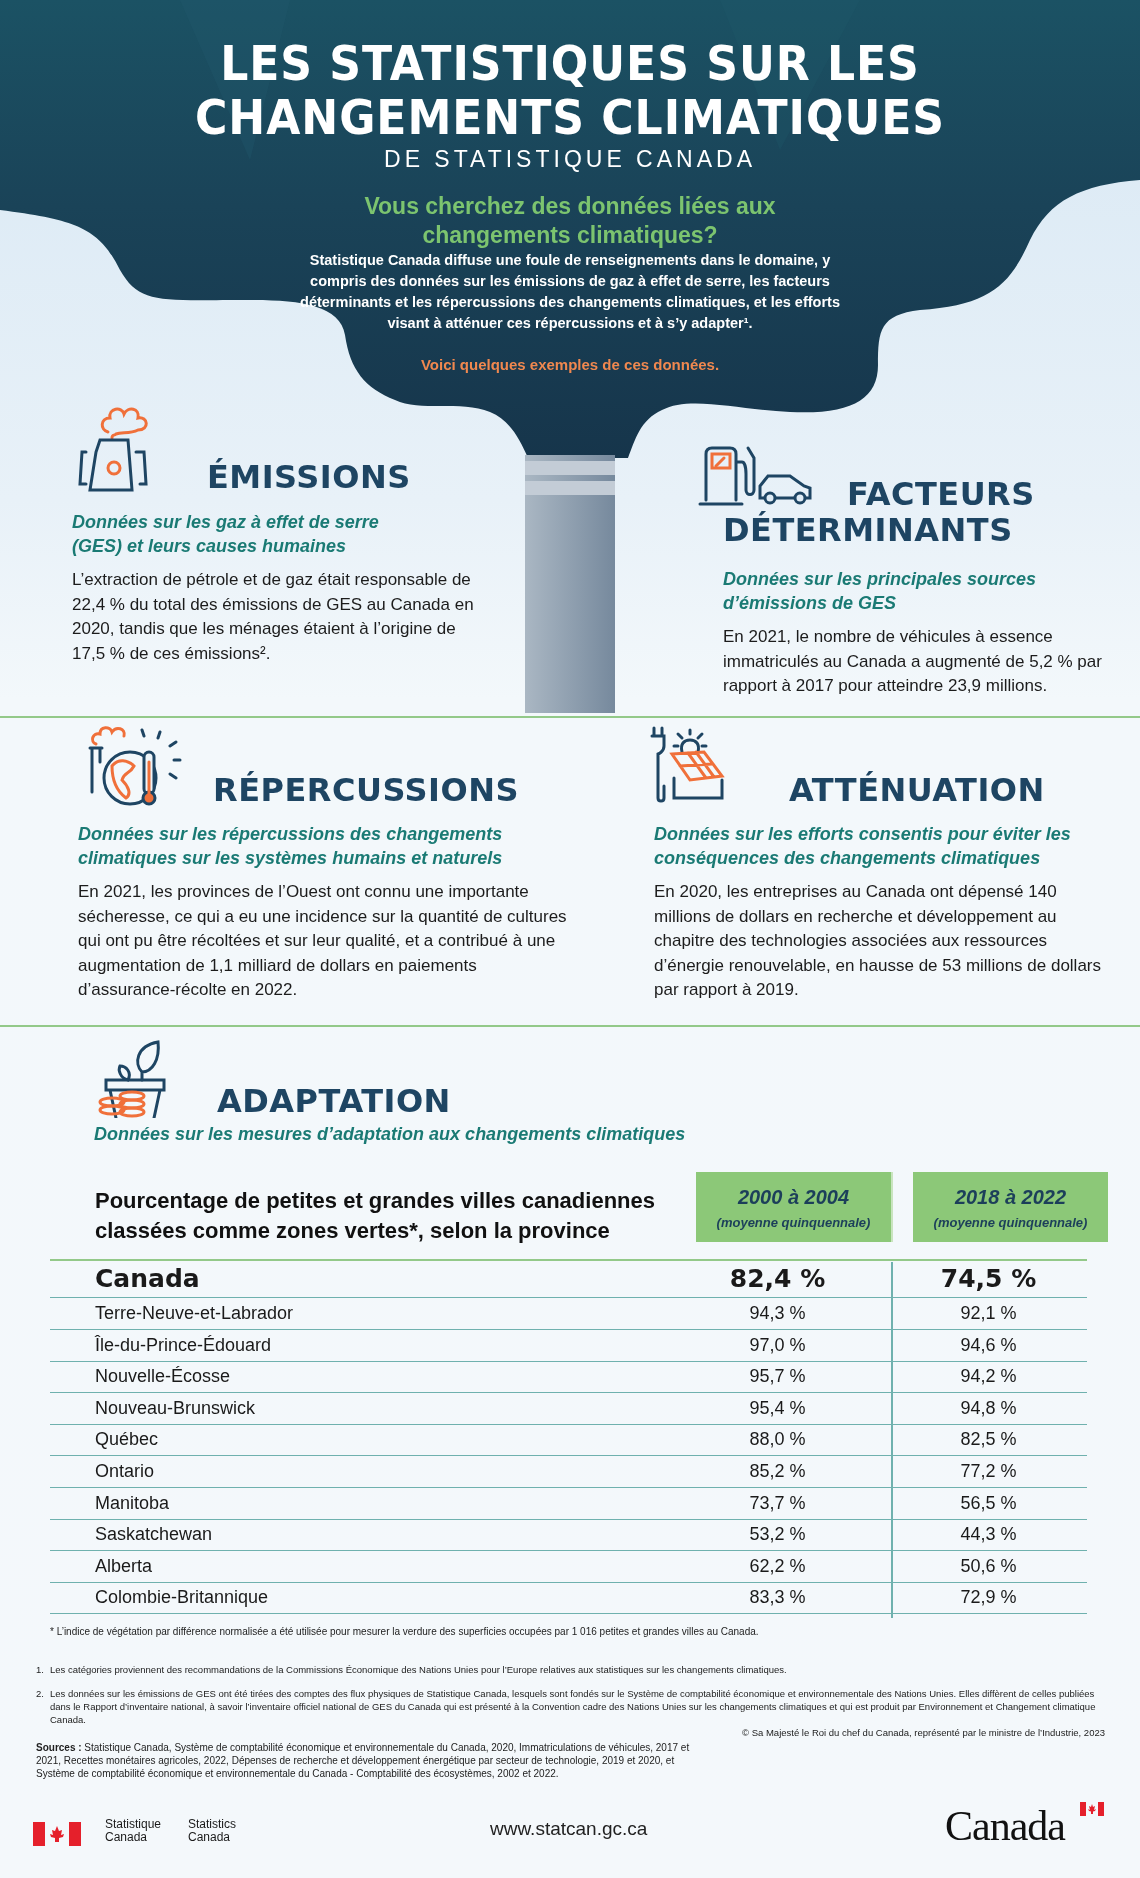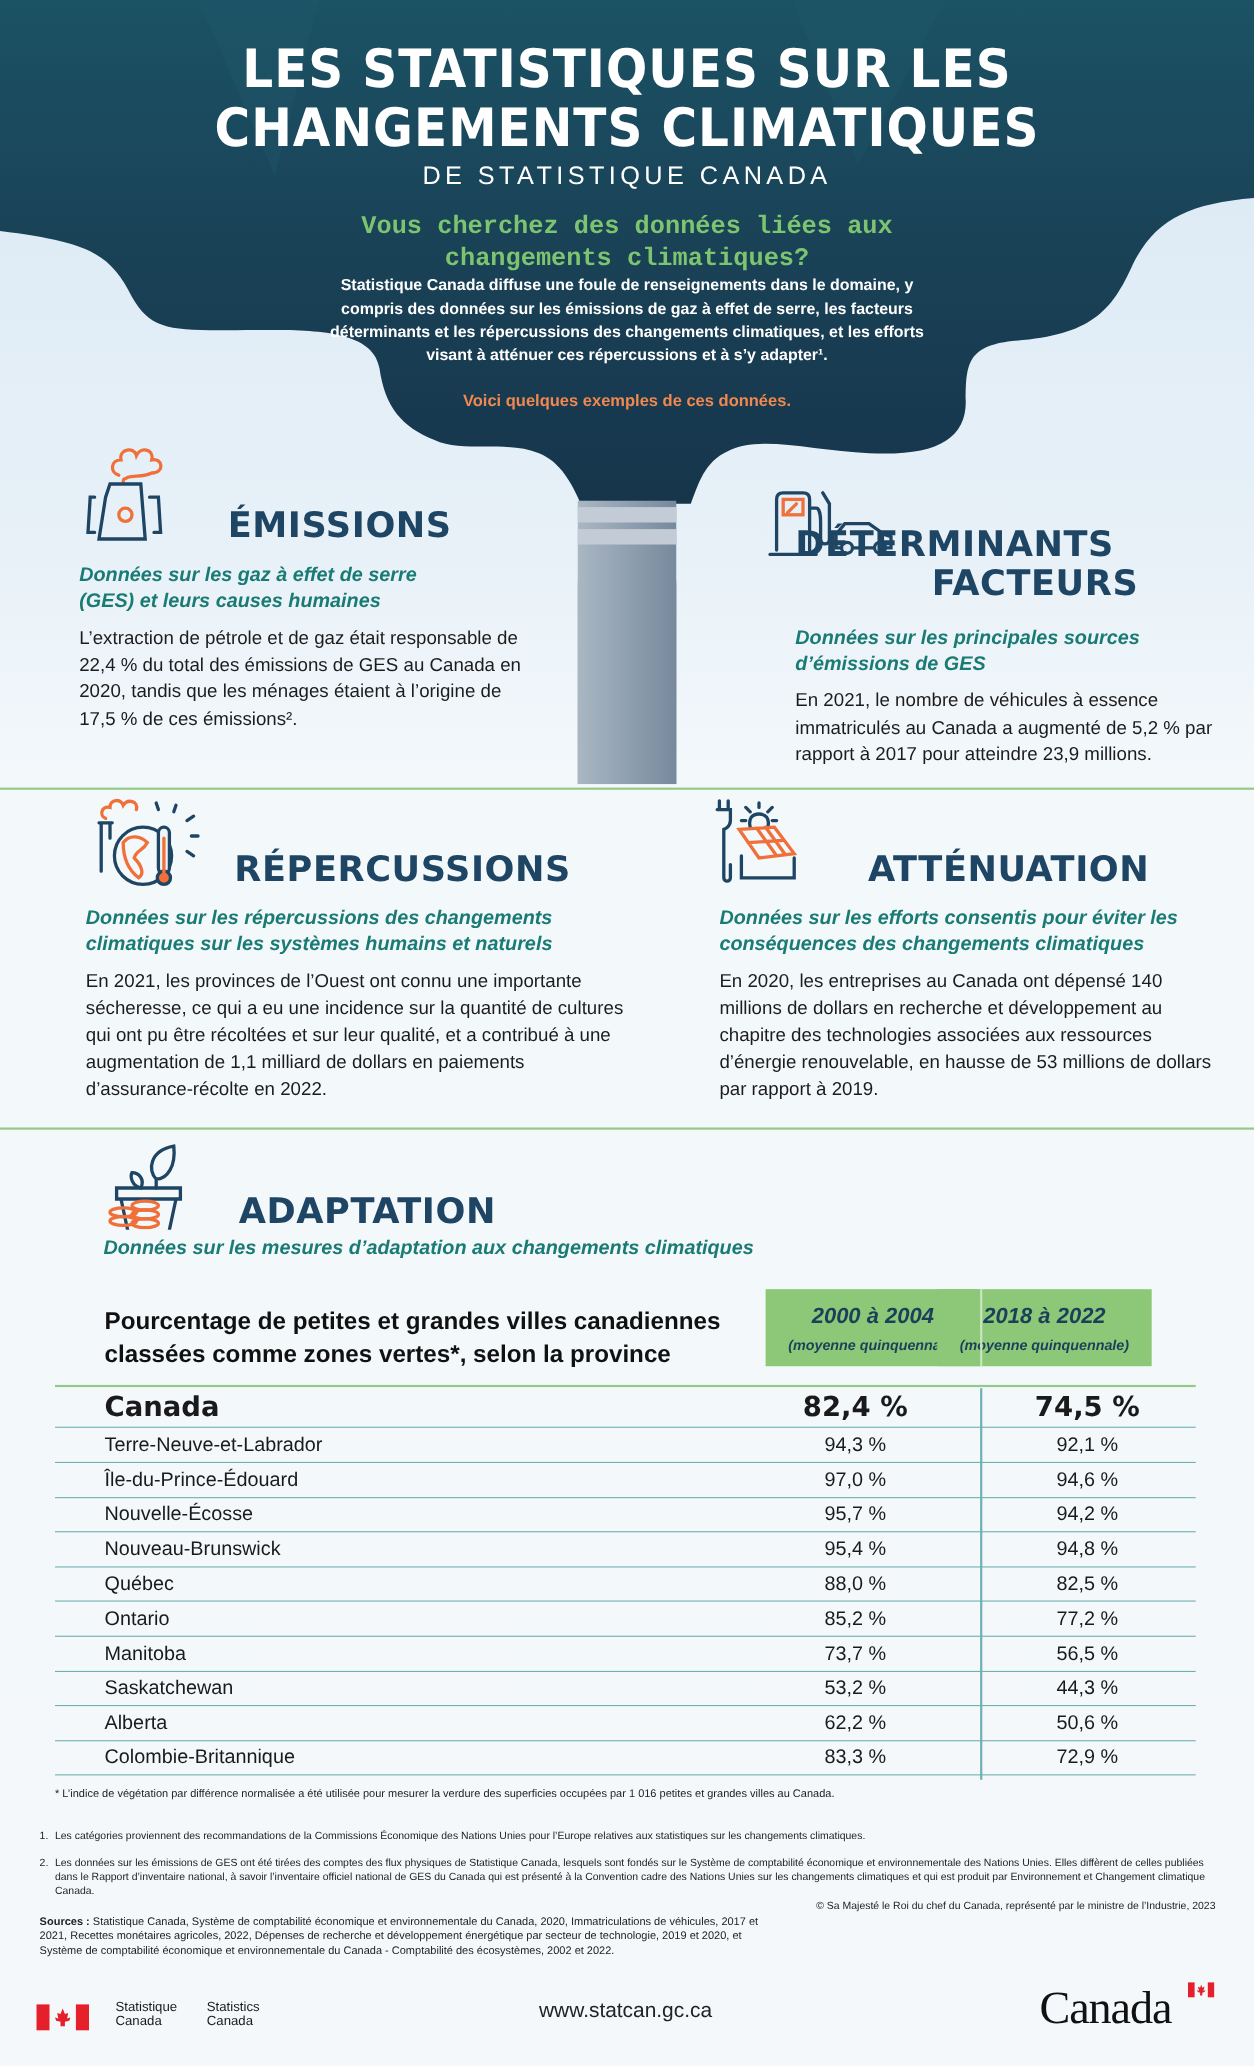--- a/index.html
+++ b/index.html
@@ -3,21 +3,21 @@
 <meta charset="utf-8">
 <style>
   * { box-sizing: border-box; margin: 0; padding: 0; }
   body { width: 1140px; height: 1878px; background: #f4f8fb; font-family: "Liberation Sans", sans-serif; color: #1a1a1a; overflow: hidden; }
   .page { position: relative; width: 1140px; height: 1878px; background: linear-gradient(#d8e8f4 0px, #e8f1f8 500px, #f3f8fb 700px, #f4f8fb 1878px); }
   .smoke { position: absolute; left: 0; top: 0; width: 1140px; height: 480px; }
   .chimney { position: absolute; left: 525px; top: 455px; width: 90px; height: 258px; }
   .hero { position: absolute; left: 0; top: 0; width: 1140px; text-align: center; }
   .hero-title { position: absolute; top: 36px; left: 0; width: 1140px; font-family: "DejaVu Sans", sans-serif; font-weight: bold; font-size: 48px; line-height: 54px; color: #ffffff; letter-spacing: 1px; transform: scaleX(0.92); }
   .hero-sub { position: absolute; top: 146px; left: 0; width: 1140px; font-size: 23px; letter-spacing: 4px; color: #ffffff; }
-  .hero-question { position: absolute; top: 192px; left: 300px; width: 540px; font-size: 23px; line-height: 29px; font-weight: bold; color: #7cc46f; font-family: Liberation Mono, monospace; }
+  .hero-question { position: absolute; top: 192px; left: 300px; width: 540px; font-size: 23px; line-height: 29px; font-weight: bold; color: #7cc46f; }
   .hero-body { position: absolute; top: 250px; left: 300px; width: 540px; font-size: 14.5px; line-height: 21px; font-weight: bold; color: #ffffff; }
   .hero-cta { position: absolute; top: 356px; left: 300px; width: 540px; font-size: 15px; font-weight: bold; color: #f0884f; }
   .section-title { position: absolute; font-family: "DejaVu Sans", sans-serif; font-weight: bold; color: #1e4563; font-size: 32px; line-height: 36px; letter-spacing: 0.5px; }
   .section-sub { position: absolute; font-weight: bold; color: #1a7a74; font-size: 18px; line-height: 24px; font-style: italic; }
   .section-body { position: absolute; color: #1c1c1c; font-size: 17px; line-height: 24.5px; }
   .icon { position: absolute; }
   .divider { position: absolute; left: 0; width: 1140px; height: 2px; background: #93c989; }
   
   .tbl-title { position: absolute; left: 95px; top: 1174px; width: 600px; font-size: 22px; line-height: 30px; font-weight: bold; color: #111; margin-top: 12px; }
   .tbl-head { position: absolute; top: 1172px; height: 70px; background: #8cc878; text-align: center; color: #1c3f5a; font-style: italic; }
@@ -97,22 +97,22 @@
 
   <svg class="icon" style="left:698px;top:440px" width="120" height="70" viewBox="0 0 120 70" fill="none" stroke-width="3" stroke-linecap="round">
     <path stroke="#1e4563" d="M8,60 L8,14 C8,10 10,8 14,8 L32,8 C36,8 38,10 38,14 L38,60 M2,64 L44,64 M38,22 L44,22 C46,22 48,26 48,34 L48,50 C48,56 56,56 56,50 L56,18 L50,8"></path>
     <rect stroke="#f0703a" x="14" y="14" width="18" height="14"></rect>
     <path stroke="#f0703a" d="M18,26 L26,18"></path>
     <path stroke="#1e4563" d="M62,58 L62,46 L70,36 L92,36 L106,46 L112,48 L112,58 Z"></path>
     <circle stroke="#1e4563" fill="#e0ecf5" cx="72" cy="58" r="5"></circle>
     <circle stroke="#1e4563" fill="#e0ecf5" cx="102" cy="58" r="5"></circle>
   </svg>
   <div class="section-title" style="left:723px;top:476px">
+    <div style="padding-left:124px">FACTEURS</div>
     <div>DÉTERMINANTS</div>
-    <div style="padding-left:124px">FACTEURS</div>
   </div>
   <div class="section-sub" style="left:723px;top:567px;width:330px">Données sur les principales sources d’émissions de GES</div>
   <div class="section-body" style="left:723px;top:625px;width:400px">En 2021, le nombre de véhicules à essence immatriculés au Canada a augmenté de 5,2 % par rapport à 2017 pour atteindre 23,9 millions.</div>
 
   <div class="divider" style="top:716px"></div>
 
   <svg class="icon" style="left:88px;top:722px" width="95" height="90" viewBox="0 0 95 90" fill="none" stroke-width="3" stroke-linecap="round">
     <path stroke="#f0703a" d="M8,22 C2,20 4,10 12,12 C12,4 22,4 24,10 C28,4 38,6 36,14"></path>
     <path stroke="#1e4563" d="M4,26 L4,70 M12,26 L12,40 M2,26 L14,26"></path>
     <circle stroke="#1e4563" cx="42" cy="56" r="26"></circle>
@@ -150,21 +150,21 @@
     <ellipse stroke="#f0703a" cx="40" cy="74" rx="12" ry="4"></ellipse>
   </svg>
   <div class="section-title" style="left:217px;top:1083px">ADAPTATION</div>
   <div class="section-sub" style="left:94px;top:1122px;width:680px">Données sur les mesures d’adaptation aux changements climatiques</div>
 
   <div class="tbl-title">Pourcentage de petites et grandes villes canadiennes classées comme zones vertes*, selon la province</div>
   <div class="tbl-head" style="left:696px;width:195px">
     <div class="yr">2000 à 2004</div>
     <div class="avg">(moyenne quinquennale)</div>
   </div>
-  <div class="tbl-head" style="left:852px;width:195px">
+  <div class="tbl-head" style="left:913px;width:195px">
     <div class="yr">2018 à 2022</div>
     <div class="avg">(moyenne quinquennale)</div>
   </div>
   <div class="tbl-sep"></div>
   <div class="tbl-topline"></div>
 
   <div class="row canada" style="top:1262px">
     <span class="name">Canada</span>
     <span class="v1">82,4 %</span>
     <span class="v2">74,5 %</span>

